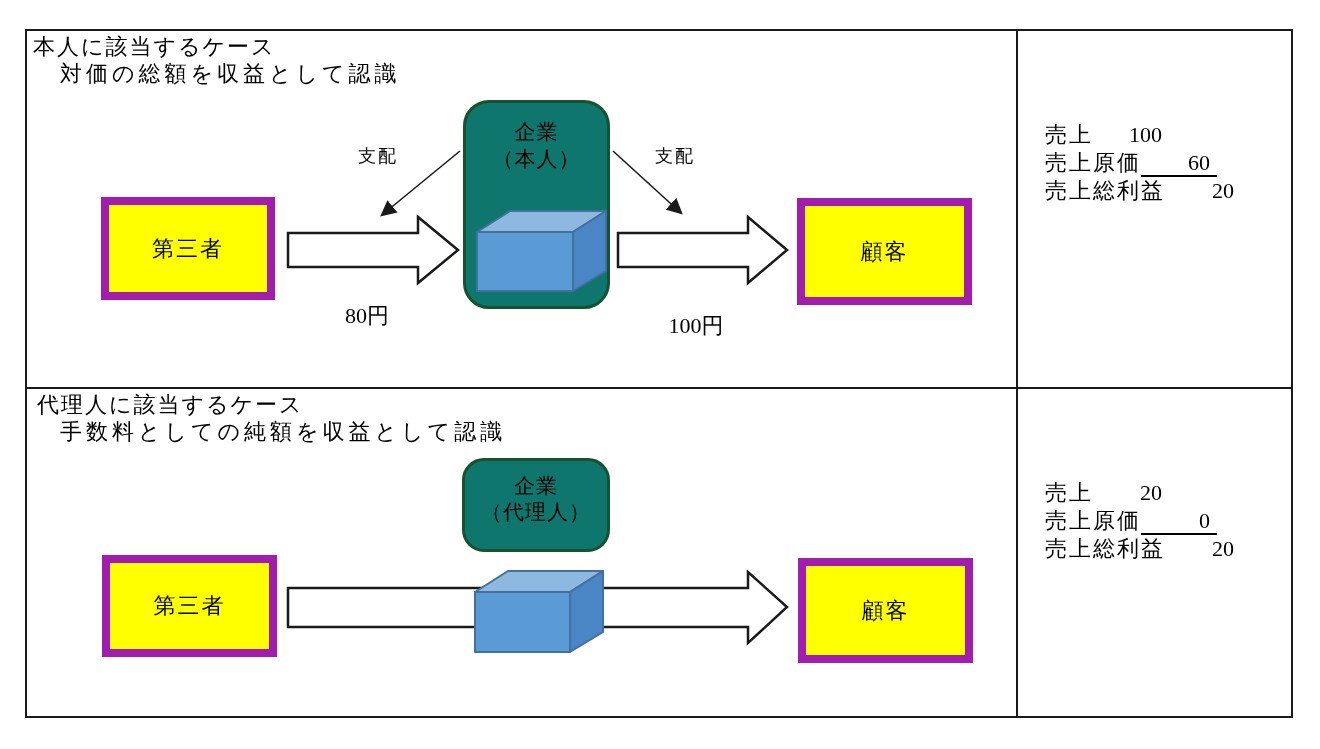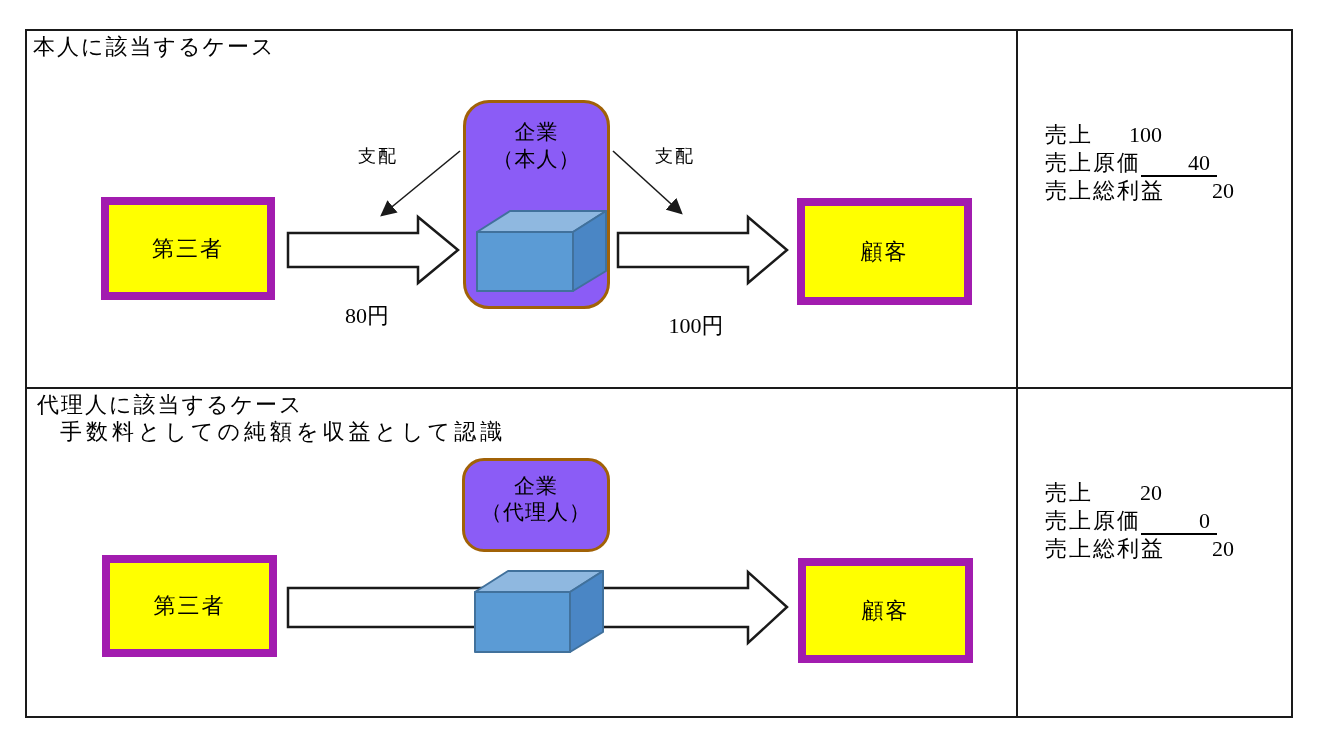--- a/index.html
+++ b/index.html
@@ -10,21 +10,21 @@
   .vdiv{left:1016px;top:29px;width:2px;height:689px;background:#1a1a1a;z-index:0;}
   .hdiv{left:25px;top:387px;width:1268px;height:2px;background:#1a1a1a;z-index:0;}
   .layer{left:0;top:0;pointer-events:none;}
   .arrow-layer{z-index:1;}
   .cube-layer{z-index:3;}
   .txt{z-index:2;white-space:nowrap;}
   .title{font-size:22px;letter-spacing:2px;}
   .title2{font-size:22px;letter-spacing:4px;}
   .ybox{background:#FFFF00;border:8px solid #a21caf;box-sizing:border-box;z-index:2;
         display:flex;align-items:center;justify-content:center;font-size:22px;letter-spacing:2px;}
-  .obox{background:#8b5cf6;border:3px solid #a16207;box-sizing:border-box;z-index:2;
+  .obox{background:#0f766e;border:3px solid #14532d;box-sizing:border-box;z-index:2;
         text-align:center;font-size:21px;letter-spacing:1px;}
   .obox .ln{line-height:27px;}
   .ctrl{font-size:18px;letter-spacing:2px;}
   .price{font-size:22px;width:100px;text-align:center;}
   .fin{width:218px;font-size:22px;z-index:2;}
   .finrow{display:flex;height:28px;line-height:28px;}
   .finlabel{letter-spacing:2px;}
   .finval{width:76px;text-align:right;padding-right:7px;box-sizing:border-box;}
   .finval.sum{border-bottom:2px solid #000;}
   .blockarrow{stroke:#1a1a1a;stroke-width:2.5;stroke-linejoin:miter;}
@@ -50,20 +50,21 @@
     <polygon class="blockarrow" points="288,233 418,233 418,217 458,250 418,283 418,267 288,267" fill="#FFFFFF"></polygon>
     <polygon class="blockarrow" points="618,233 748,233 748,217 787,250 748,283 748,267 618,267" fill="#FFFFFF"></polygon>
 
     <line class="thinline" x1="460" y1="151" x2="382" y2="215" marker-end="url(#ah)"></line>
     <line class="thinline" x1="613" y1="151" x2="681" y2="213" marker-end="url(#ah)"></line>
 
     <polygon class="blockarrow" points="288,588 748,588 748,572 787,607 748,643 748,627 288,627" fill="#FFFFFF"></polygon>
   </svg>
 
   <div class="abs txt title" style="left:33px;top:32px">本人に該当するケース</div>
+  <div class="abs txt title2" style="left:60px;top:59px">対価の総額を収益として認識</div>
 
   <div class="abs ybox" style="left:101px;top:197px;width:174px;height:103px">
     <span>第三者</span>
   </div>
 
   <div class="abs obox" style="left:463px;top:100px;width:147px;height:209px;border-radius:26px;padding-top:16px">
     <div class="ln">企業</div>
     <div class="ln">（本人）</div>
   </div>
 
@@ -77,21 +78,21 @@
   <div class="abs txt price" style="left:317px;top:301px">80円</div>
   <div class="abs txt price" style="left:646px;top:311px">100円</div>
 
   <div class="abs fin" style="left:1045px;top:121px">
     <div class="finrow">
       <span class="finlabel">売上</span>
       <span class="finval">100</span>
     </div>
     <div class="finrow">
       <span class="finlabel">売上原価</span>
-      <span class="finval sum">40</span>
+      <span class="finval sum">60</span>
     </div>
     <div class="finrow">
       <span class="finlabel">売上総利益</span>
       <span class="finval">20</span>
     </div>
   </div>
 
   <div class="abs txt title" style="left:37px;top:390px">代理人に該当するケース</div>
   <div class="abs txt title2" style="left:60px;top:417px">手数料としての純額を収益として認識</div>
 

